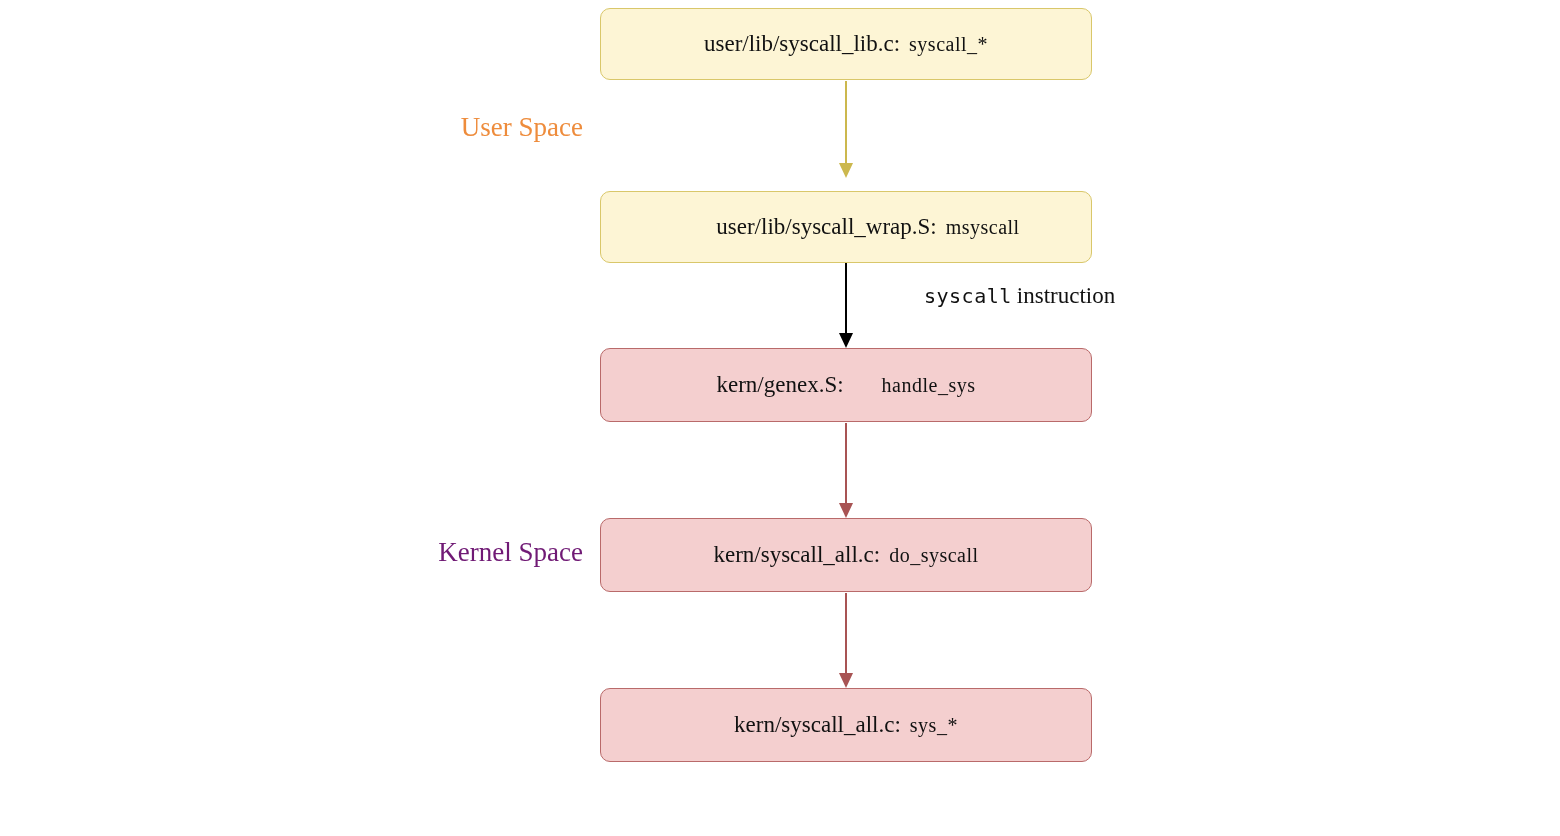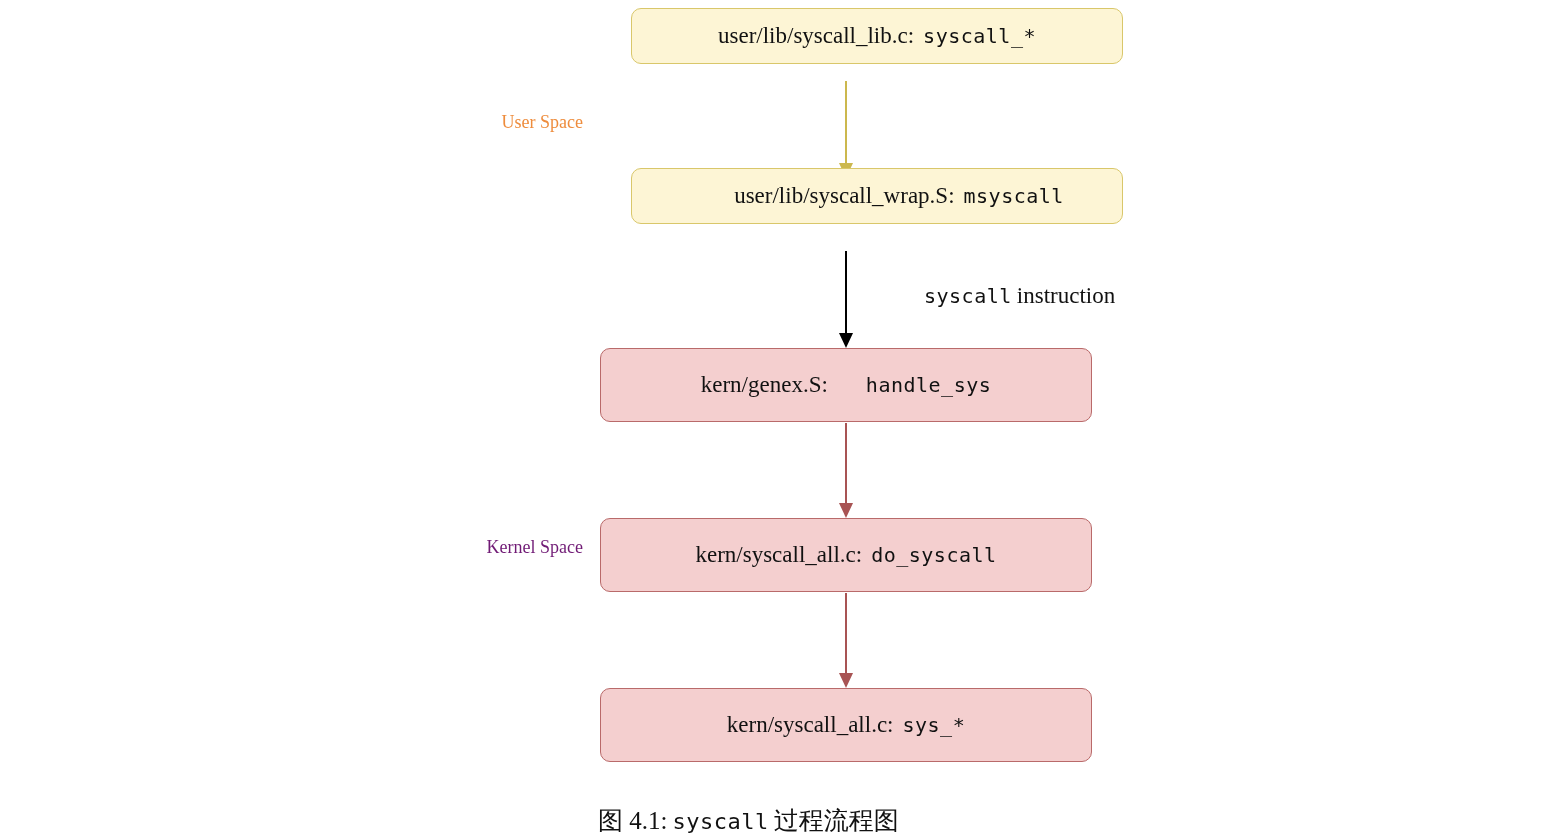--- a/index.html
+++ b/index.html
@@ -32,42 +32,42 @@
     border-radius: 10px;
     display: flex;
     align-items: center;
     justify-content: center;
     font-size: 23px;
     white-space: nowrap;
   }
   .box.user {
     background: #fdf5d5;
     border: 1.5px solid #d9c76a;
-    height: 56px;
-    margin-left: 31px;
+    height: 72px;
   }
   .box.kernel {
     background: #f4cfcf;
     border: 1.5px solid #b96a6a;
     height: 74px;
   }
   .code {
     font-family: "DejaVu Sans Mono", monospace;
     font-size: 20px;
     letter-spacing: 0.5px;
   }
   .box .code {
     margin-left: 9px;
+    font-family: Liberation Serif, serif;
   }
   .space-label {
     position: absolute;
     left: 343px;
     width: 240px;
     text-align: right;
-    font-size: 18px;
+    font-size: 27px;
   }
   .space-label.user-space {
     top: 112px;
     color: #ee8c3c;
   }
   .space-label.kernel-space {
     top: 537px;
     color: #701a75;
   }
   .arrow-label {
@@ -114,21 +114,21 @@
       <line x1="846" y1="593" x2="846" y2="675" stroke-width="2" stroke="#a85454"></line>
       <polygon points="846,688 839,673 853,673" fill="#a85454"></polygon>
     </g>
   </svg>
 
   <div class="box user" style="top:8px;">
     <span>user/lib/syscall_lib.c:</span>
     <span class="code">syscall_*</span>
   </div>
 
-  <div class="box user" style="top:168px;padding-left:44px;">
+  <div class="box user" style="top:191px;padding-left:44px;">
     <span>user/lib/syscall_wrap.S:</span>
     <span class="code">msyscall</span>
   </div>
 
   <div class="box kernel" style="top:348px;gap:29px;">
     <span>kern/genex.S:</span>
     <span class="code">handle_sys</span>
   </div>
 
   <div class="box kernel" style="top:518px;">
@@ -141,17 +141,14 @@
     <span class="code">sys_*</span>
   </div>
 
   <div class="space-label user-space">User Space</div>
   <div class="space-label kernel-space">Kernel Space</div>
 
   <div class="arrow-label">
     <span class="code">syscall</span><span>instruction</span>
   </div>
 
-  <div class="caption">
-    <span>图 4.1:</span><span class="code">syscall</span><span>过程流程图</span>
-  </div>
 
 </div>
 
 </body></html>

